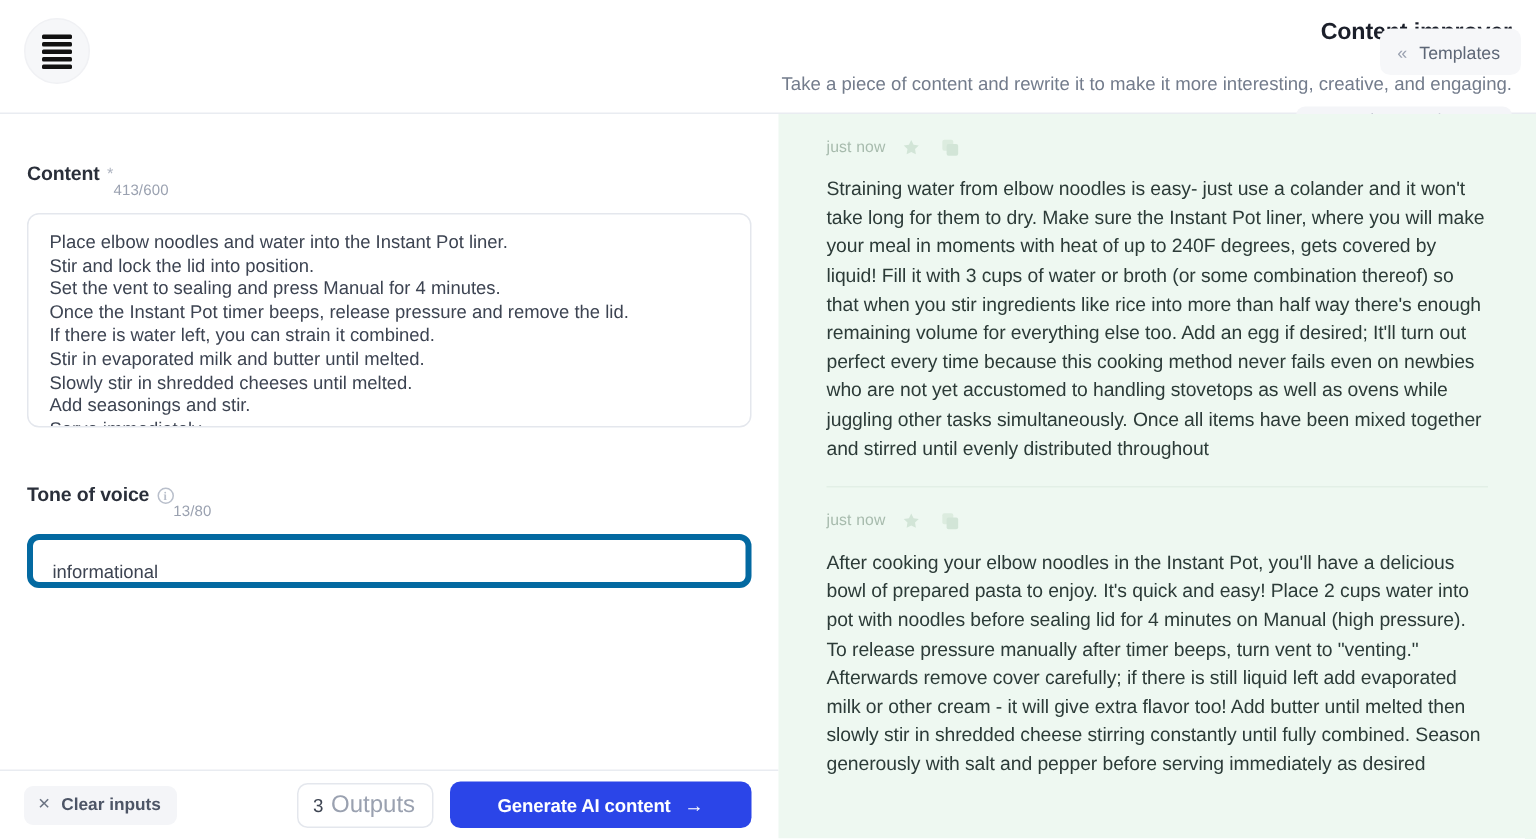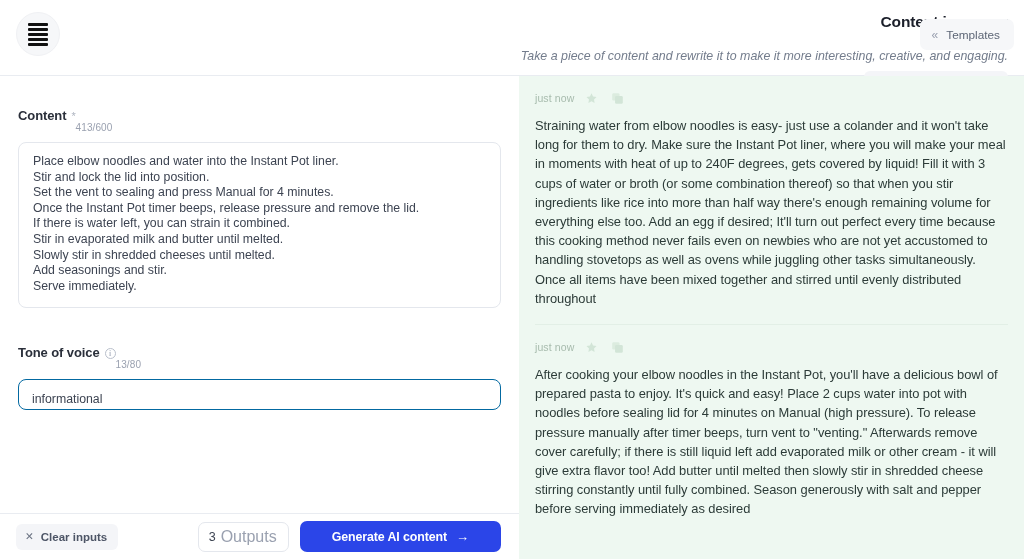--- a/index.html
+++ b/index.html
@@ -69,21 +69,20 @@
     color: #1b1f2a;
     letter-spacing: -0.1px;
     line-height: 20px;
   }
 
   .header-sub {
     margin-top: 16px;
     font-size: 12.4px;
     color: #737c8c;
     line-height: 17px;
-    font-style: italic;
   }
 
   .community-badge {
     display: inline-flex;
     align-items: center;
     gap: 19px;
     margin-top: 6px;
     padding: 3px 8px 3px 7px;
     border-radius: 6px;
     background: #f4f5f8;
@@ -182,41 +181,41 @@
     font-size: 10px;
     color: #9aa1b0;
     letter-spacing: 0.1px;
     margin-top: 25px;
   }
 
   .textarea-box {
     border: 1px solid #e4e7ed;
     border-radius: 8px;
     background: #ffffff;
-    height: 166px;
+    height: 143px;
     padding: 11px 14px 10px 14px;
     overflow: hidden;
   }
   .textarea-box .line {
     font-size: 12.3px;
     line-height: 15.6px;
     color: #3d4452;
     white-space: pre;
   }
 
   .spacer-26 { height: 26px; }
 
   .input-box {
-    border: 1px solid #0369a1;
+    border: 4px solid #0369a1;
     border-radius: 8px;
     background: #ffffff;
     height: 31px;
     display: flex;
-    align-items: flex-end;
-    padding: 3px 13px;
+    align-items: flex-start;
+    padding: 14px 13px;
   }
   .input-box .val {
     font-size: 12.3px;
     color: #3d4452;
   }
 
   
   .left-footer {
     flex: 0 0 46px;
     height: 46px;
@@ -299,21 +298,21 @@
   
   .right {
     flex: 1 1 auto;
     background: #eef8f1;
     overflow: hidden;
     position: relative;
   }
 
   .output-card {
     padding: 14px 0 16px 0;
-    margin: 0 16px;
+    margin: 0 32px;
   }
   .output-card + .output-card {
     border-top: 1px solid #e2efe6;
   }
 
   .output-meta {
     display: flex;
     align-items: center;
     gap: 9px;
     height: 16px;

